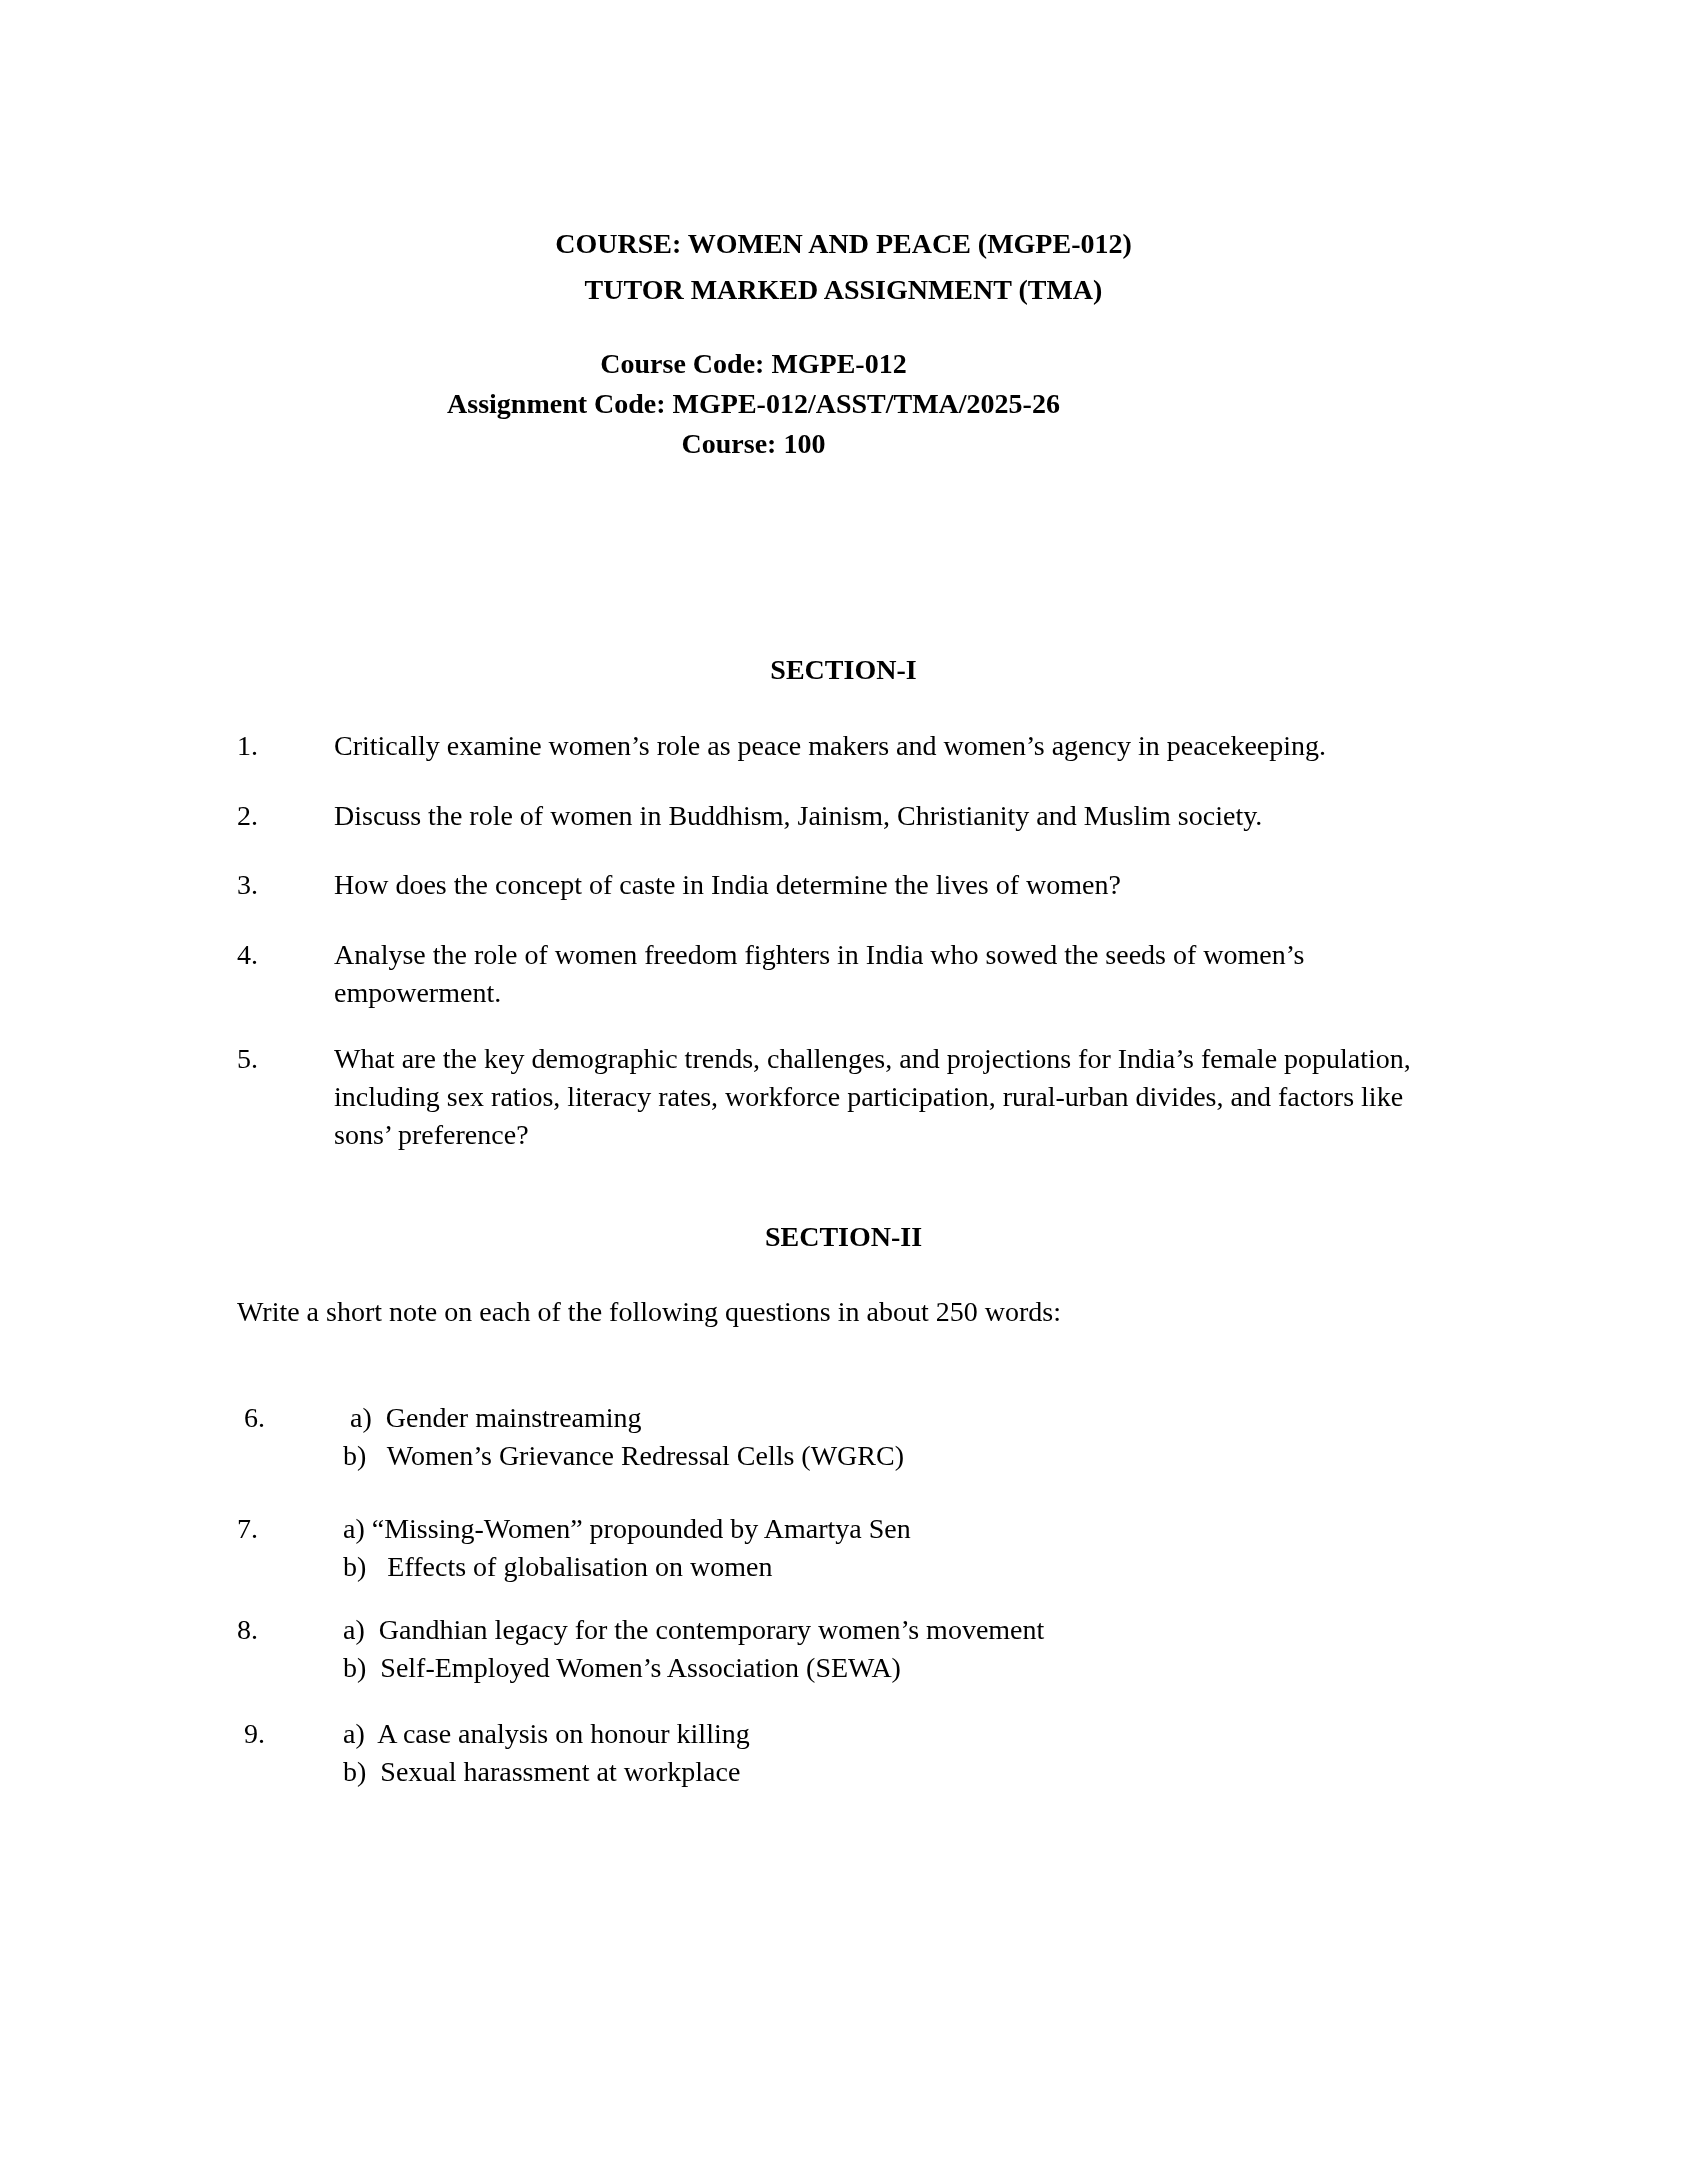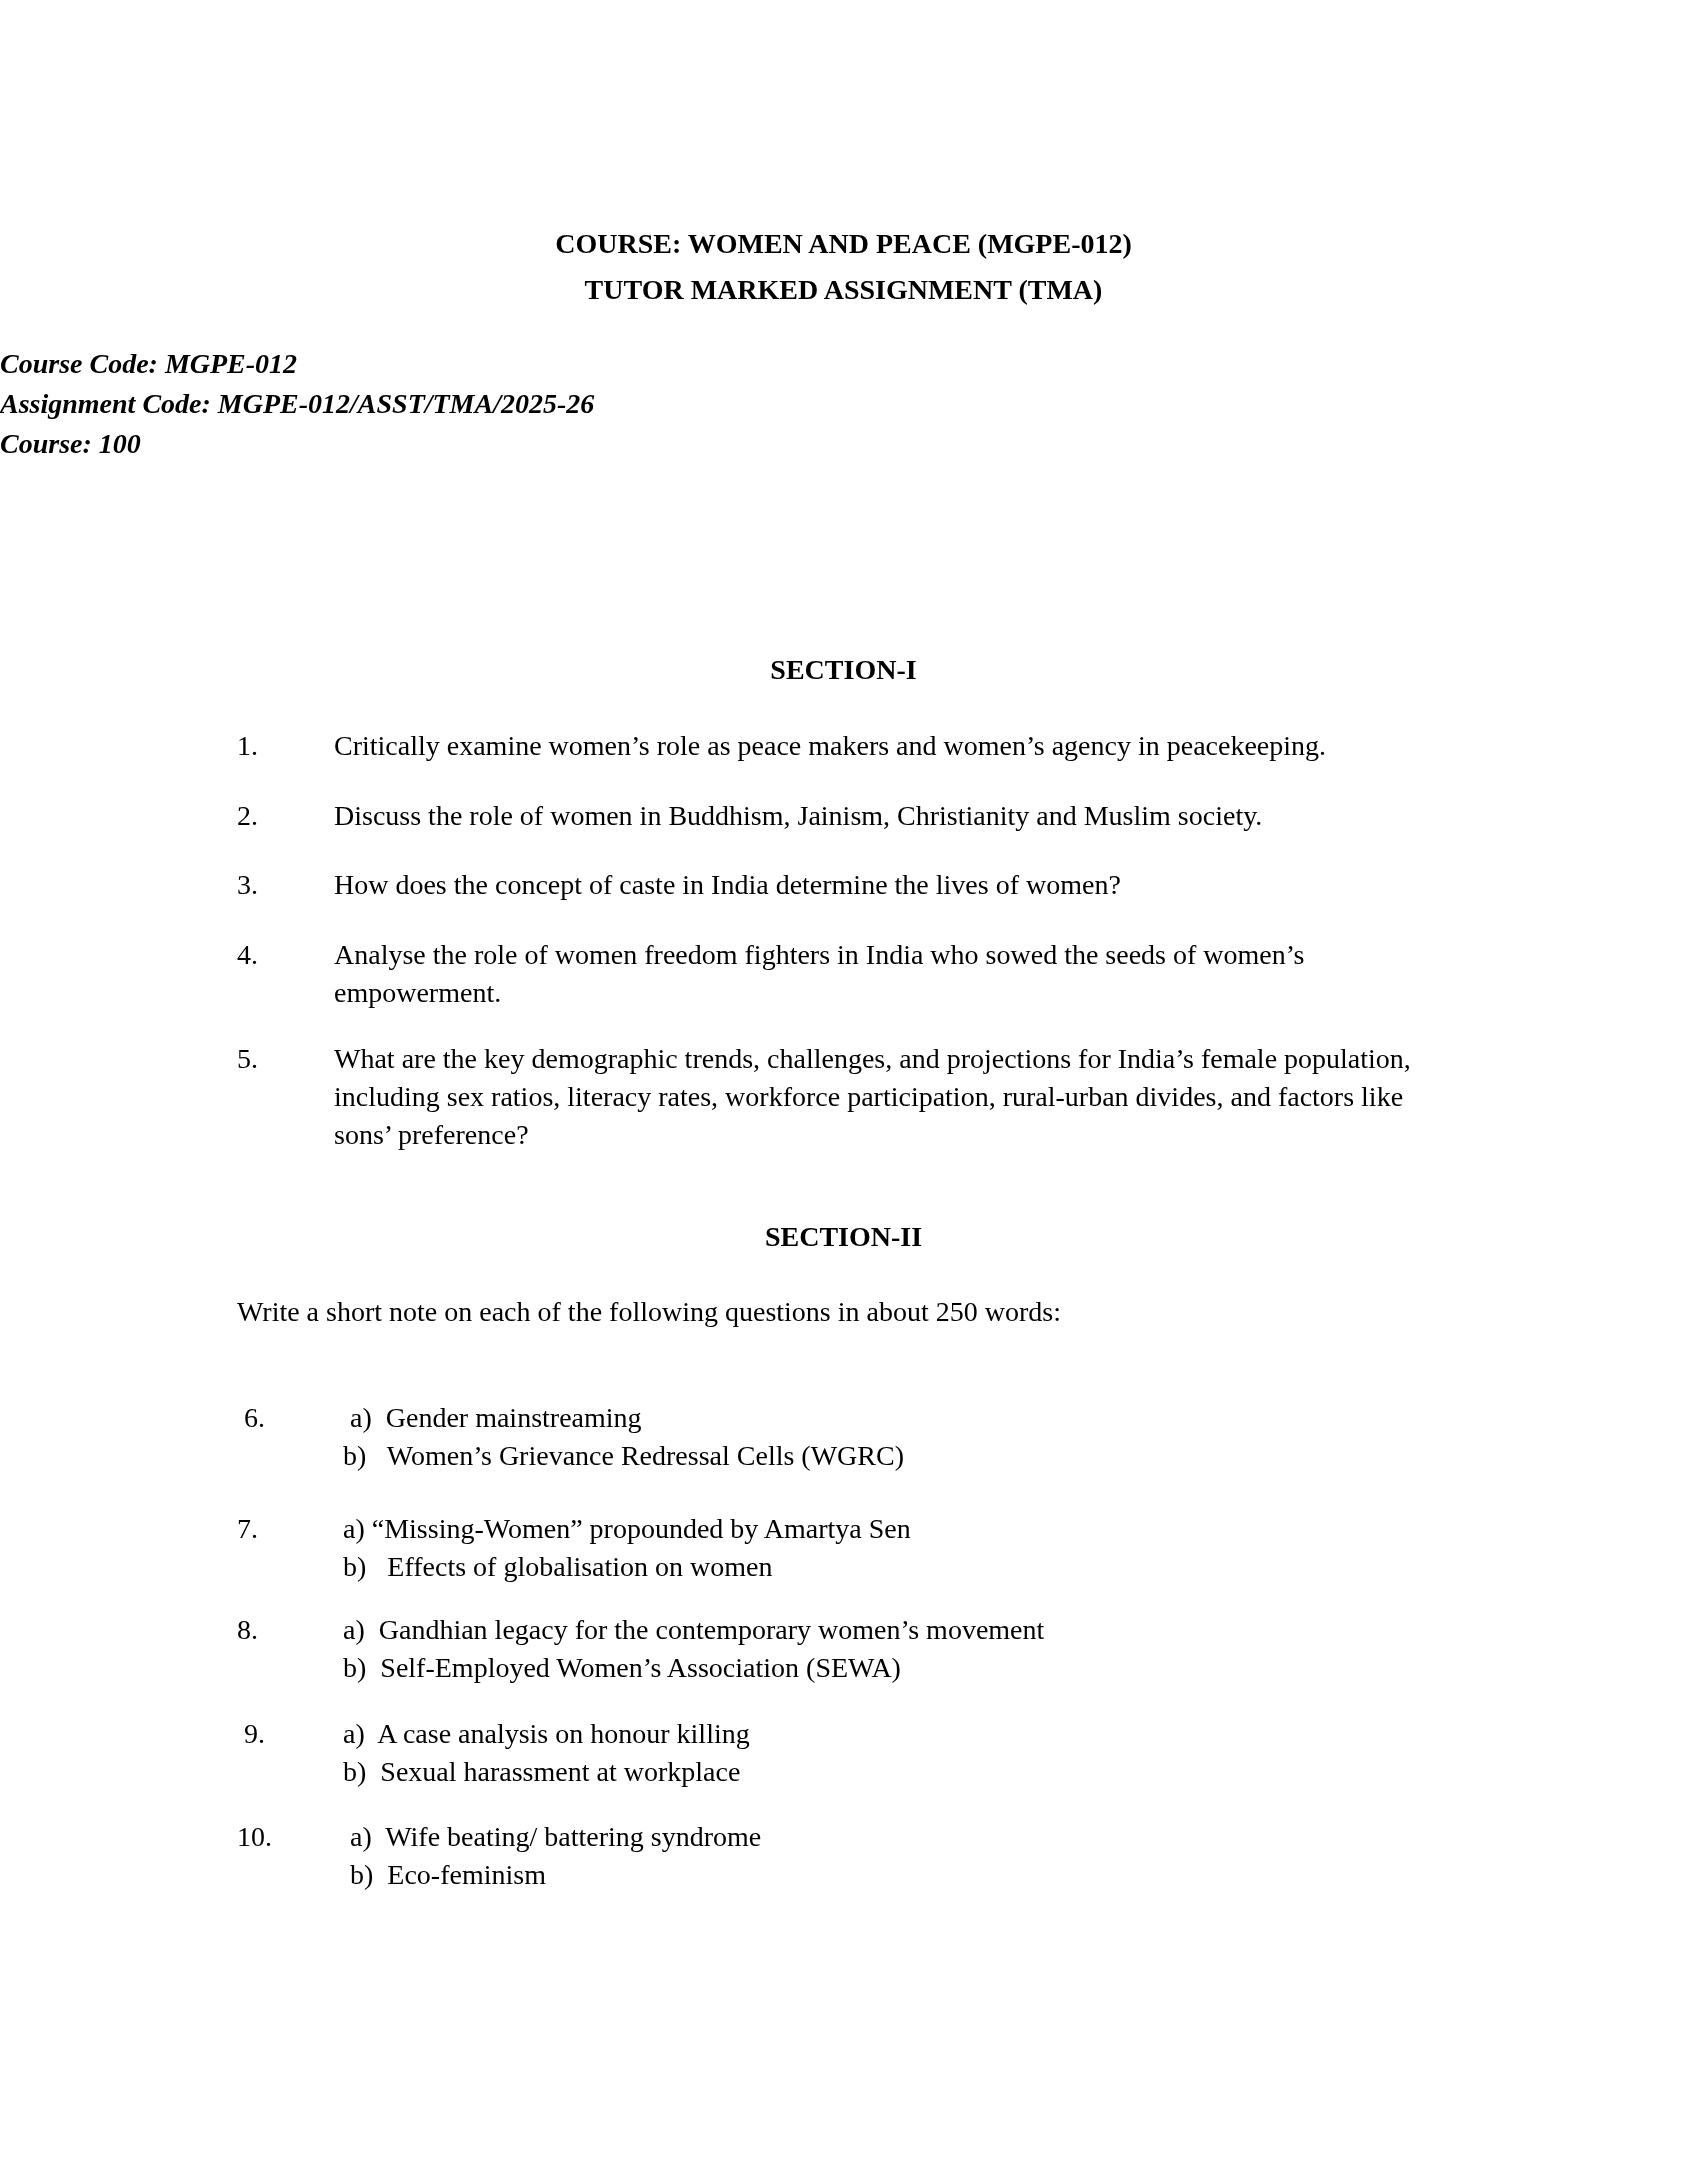--- a/index.html
+++ b/index.html
@@ -28,22 +28,21 @@
     font-weight: bold;
     text-align: center;
   }
   .code-block {
     position: absolute;
     top: 300px;
     left: 0;
     width: 1507px;
     line-height: 40px;
     font-weight: bold;
-    text-align: left;
-    font-style: italic;
+    text-align: center;
   }
   .intro-block {
     position: absolute;
     top: 472px;
     left: 237px;
     width: 1297px;
     line-height: 36px;
     font-weight: bold;
     white-space: pre-wrap;
   }
@@ -151,20 +150,15 @@
     <div class="q-text">a)  Gandhian legacy for the contemporary women’s movement
 b)  Self-Employed Women’s Association (SEWA)</div>
   </div>
 
   <div class="q-row" style="top: 1671px;">
     <div class="q-num-s2"> 9.</div>
     <div class="q-text">a)  A case analysis on honour killing
 b)  Sexual harassment at workplace</div>
   </div>
 
-  <div class="q-row" style="top: 1774px;">
-    <div class="q-num-s2">10.</div>
-    <div class="q-text"> a)  Wife beating/ battering syndrome
- b)  Eco-feminism</div>
-  </div>
 
 </div>
 
 
 </body></html>

